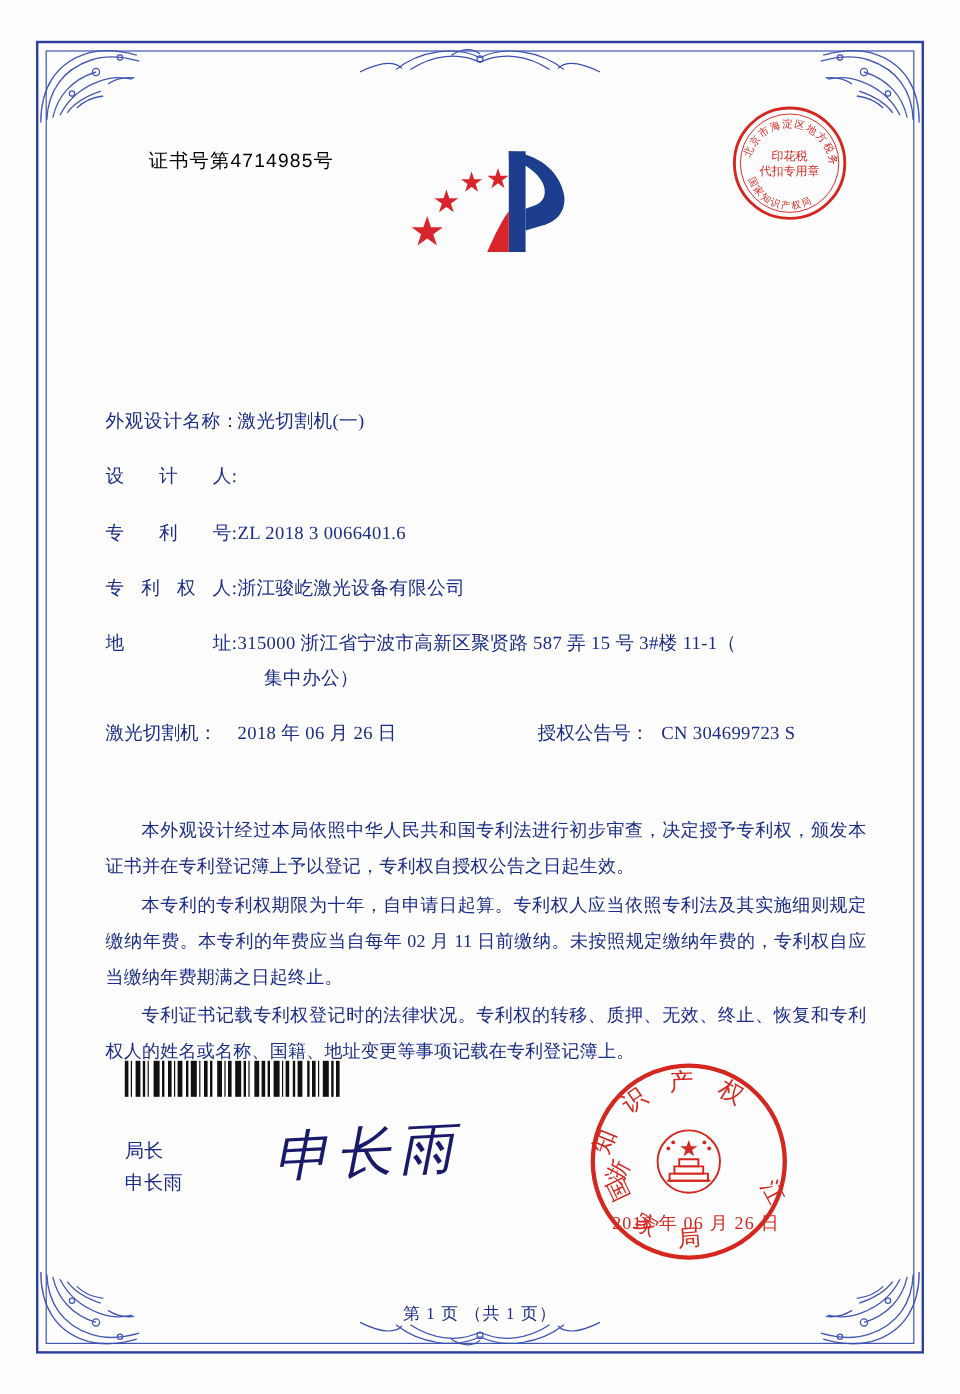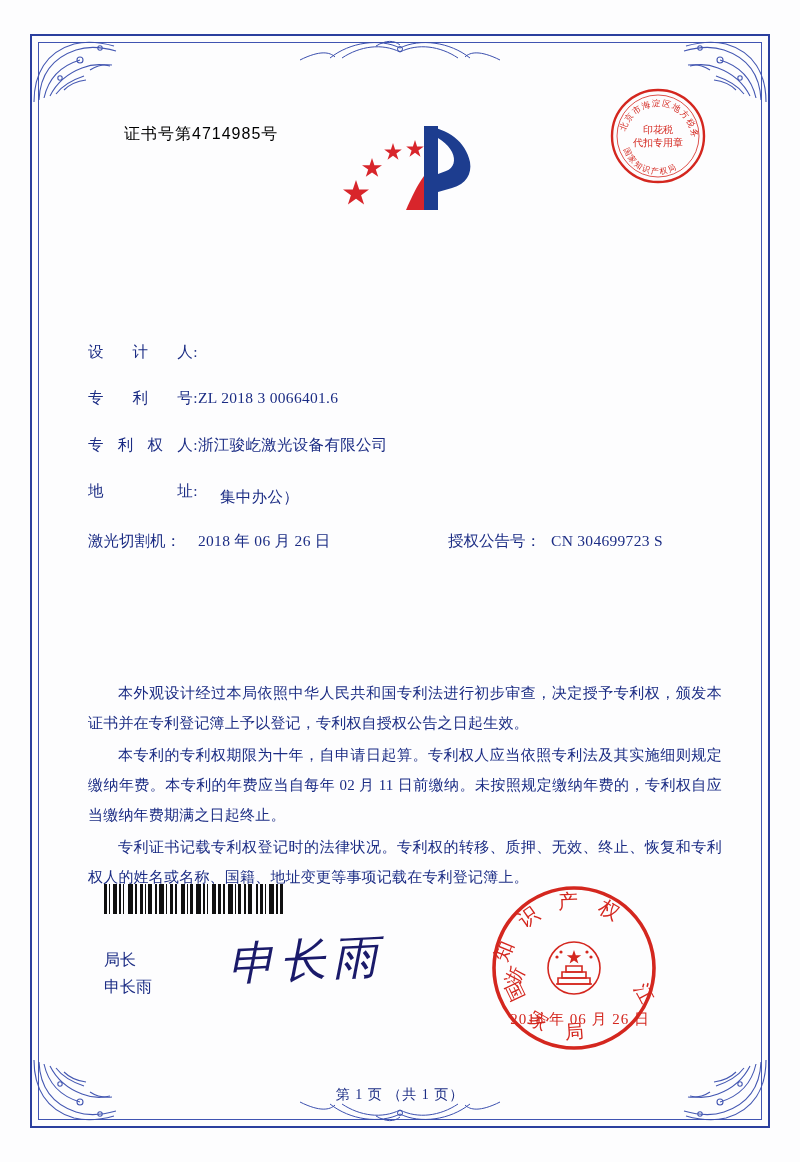--- a/index.html
+++ b/index.html
@@ -349,20 +349,24 @@
       <text font-size="8" fill="#d4271f" font-family="Liberation Serif, serif" letter-spacing="1.4">
         <textPath href="#sealArcBot" startOffset="10%">国家知识产权局</textPath>
       </text>
       <text x="52" y="49" text-anchor="middle" font-size="10" fill="#d4271f" font-family="Liberation Serif, serif">印花税</text>
       <text x="52" y="62" text-anchor="middle" font-size="10" fill="#d4271f" font-family="Liberation Serif, serif">代扣专用章</text>
     </svg>
   </div>
 
   <div class="fields">
 
+    <div class="field-row">
+      <div class="field-label">外观设计名称：</div>
+      <div class="field-value">激光切割机(一)</div>
+    </div>
 
     <div class="field-row">
       <div class="field-label spread">
         <span>设</span>
         <span>计</span>
         <span>人:</span>
       </div>
     </div>
 
     <div class="field-row">
@@ -384,20 +388,21 @@
       </div>
       <div class="field-value">浙江骏屹激光设备有限公司</div>
     </div>
 
     <div class="field-row">
       <div class="field-label spread">
         <span>地</span>
         <span>址:</span>
       </div>
       <div class="field-value">
+        <span>315000 浙江省宁波市高新区聚贤路 587 弄 15 号 3#楼 11-1（</span>
         <span class="sub">集中办公）</span>
       </div>
     </div>
 
     <div class="row-two">
       <div class="half first">
         <span class="lbl">激光切割机：</span>
         <span class="val">2018 年 06 月 26 日</span>
       </div>
       <div class="half">

